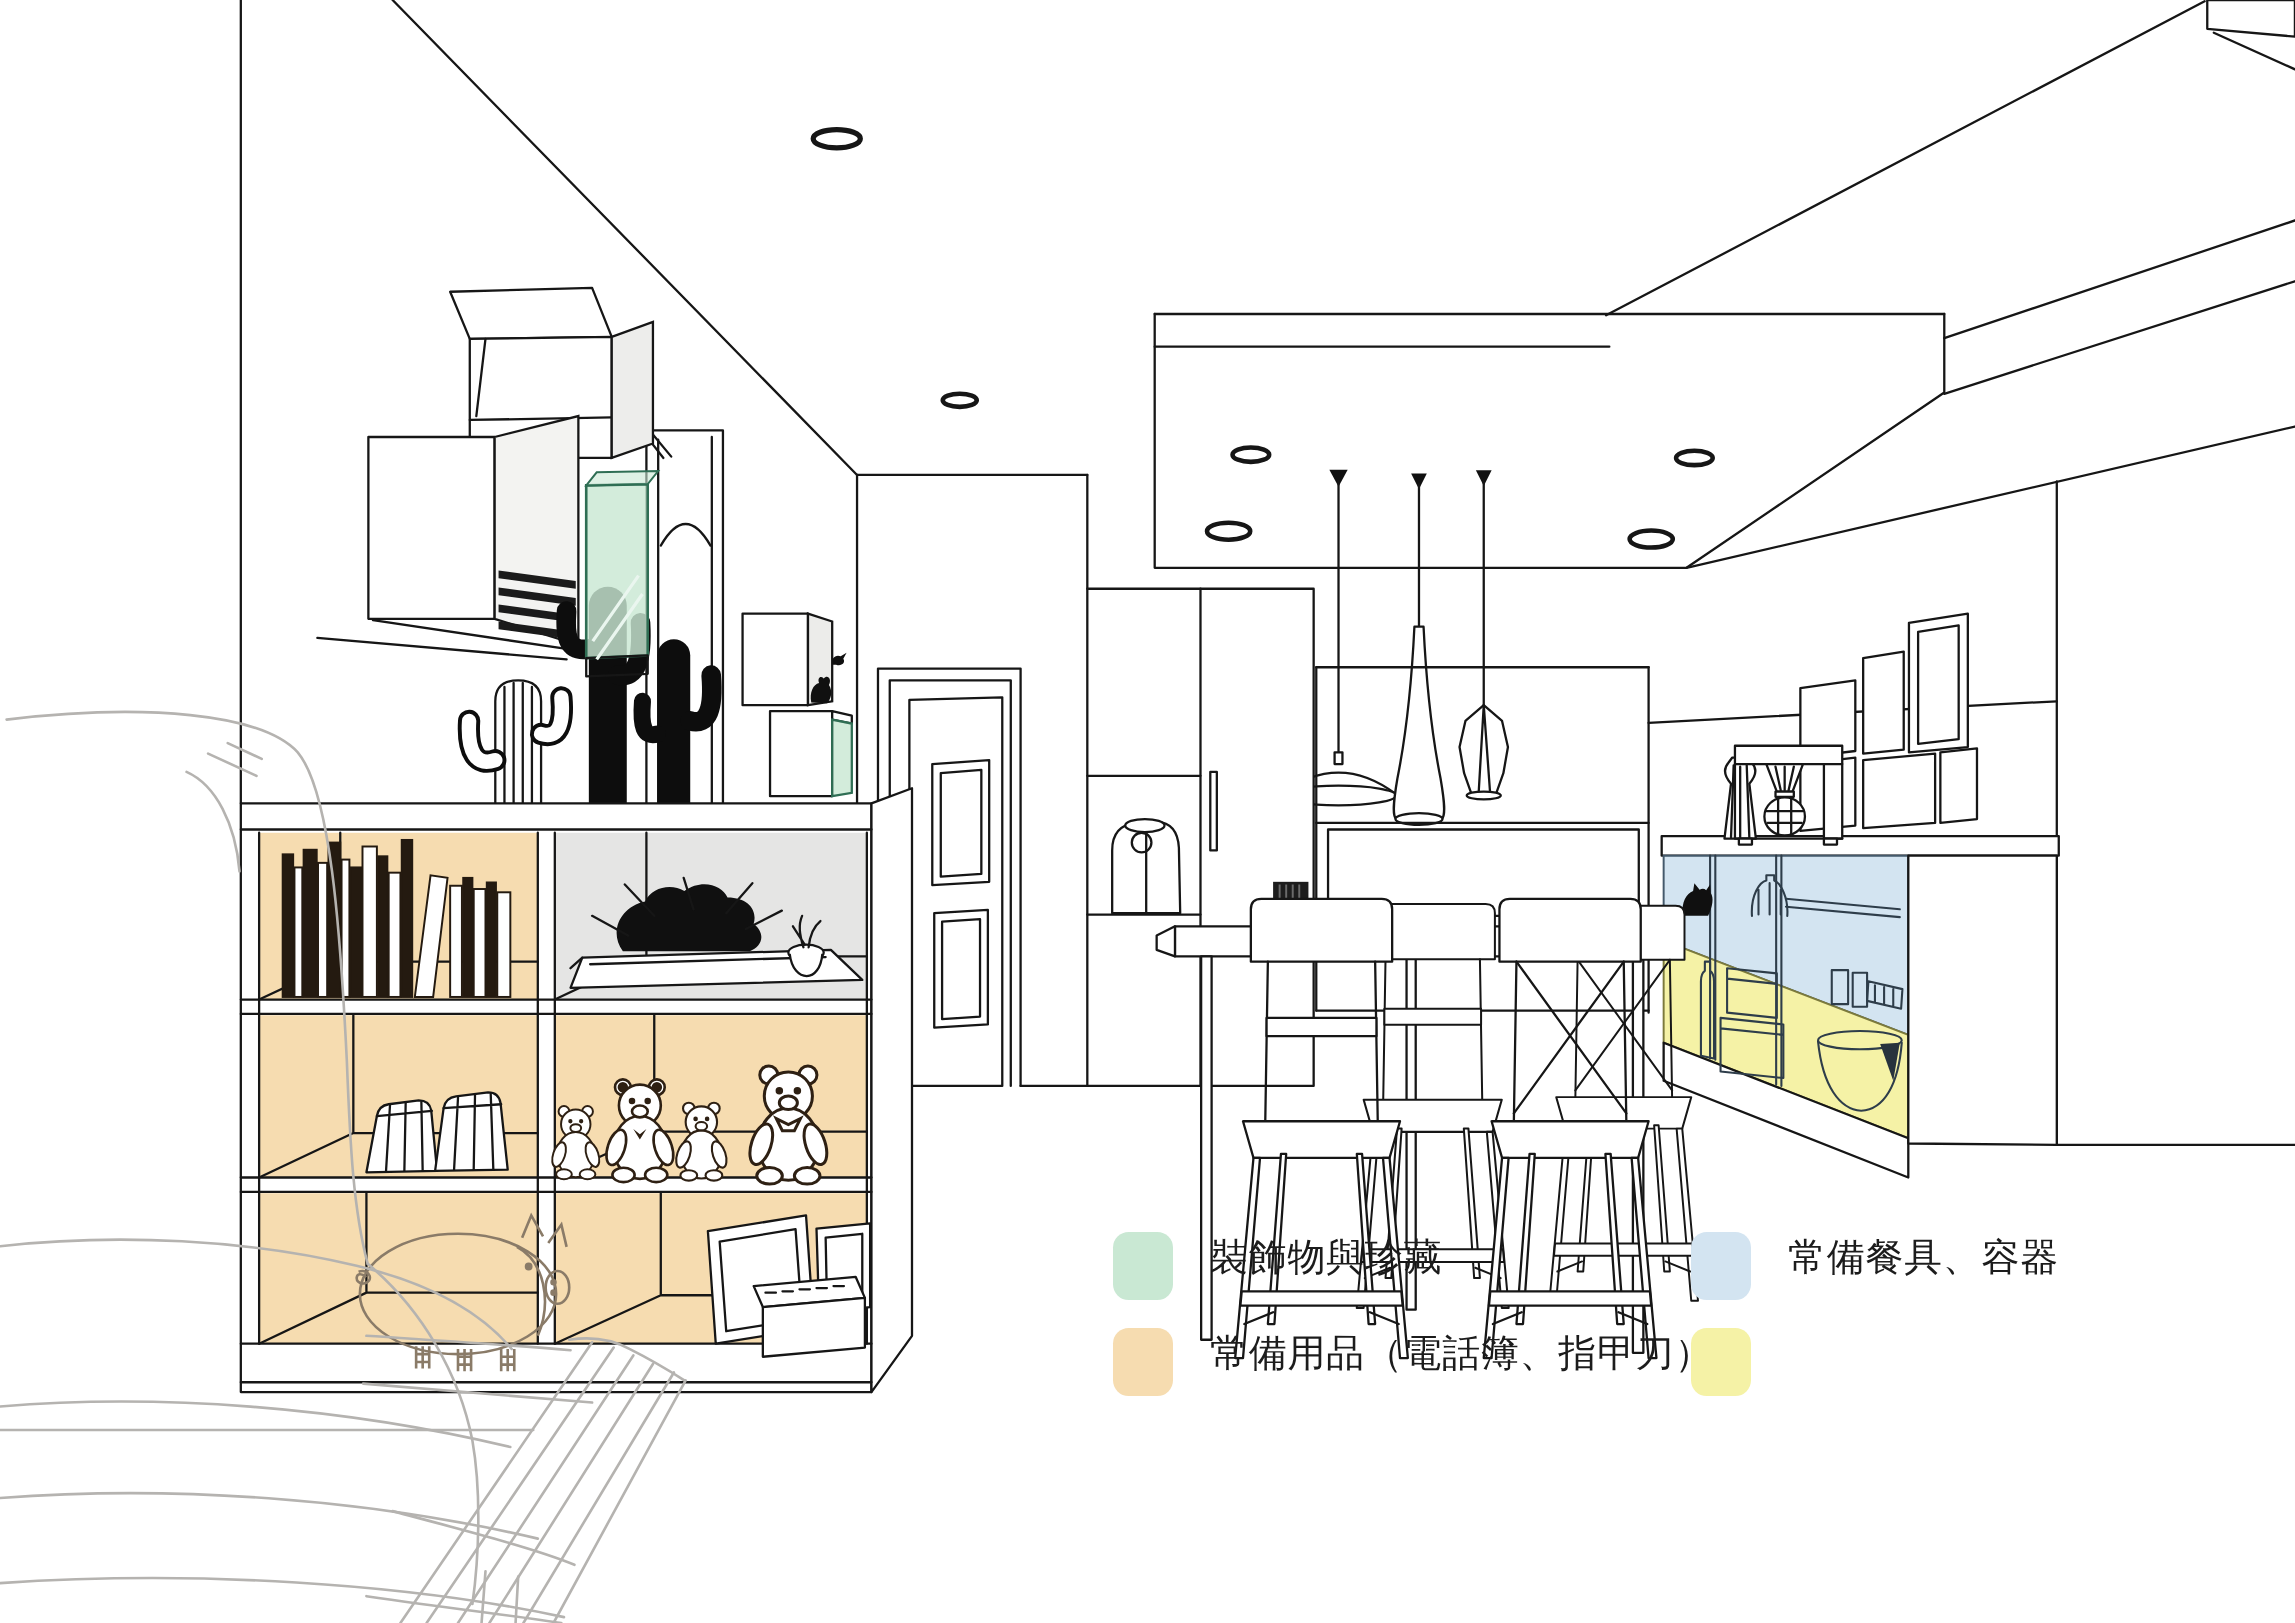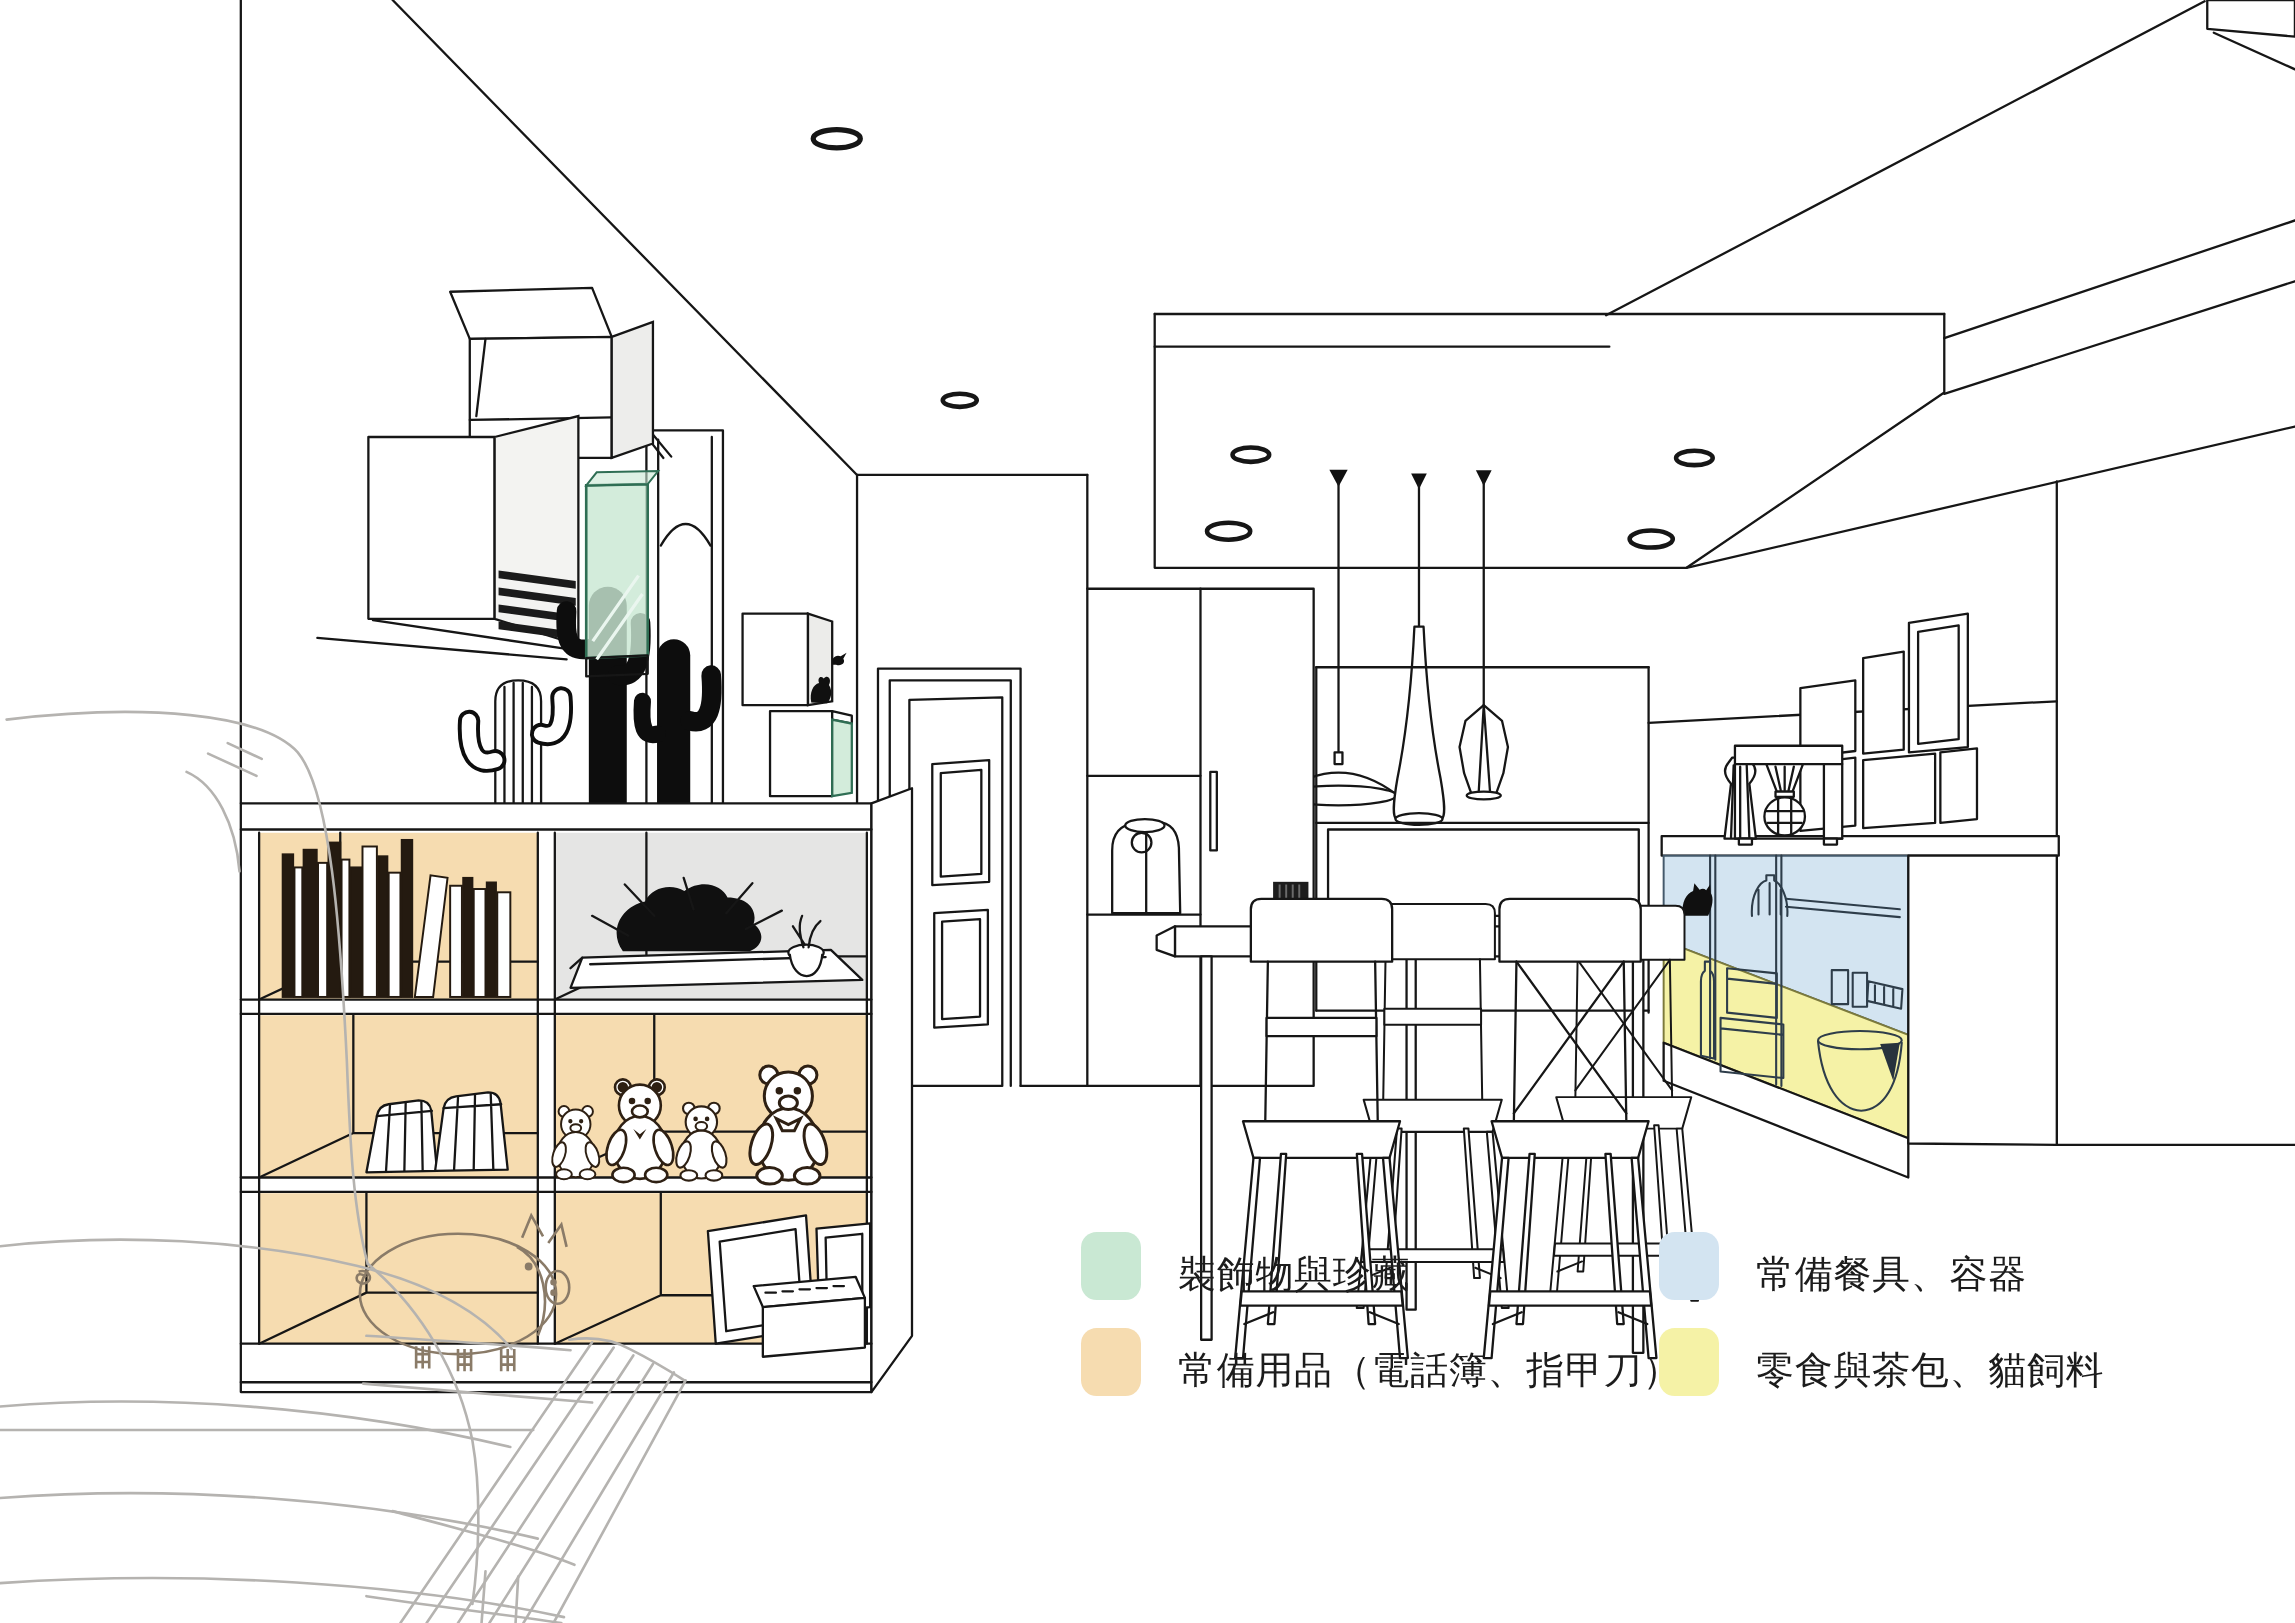--- a/index.html
+++ b/index.html
@@ -2,21 +2,21 @@
 <html style="font-size:10.5px"><head>
 <meta charset="utf-8">
 <style>
   html,body{margin:0;padding:0;background:#fff;}
   .stage{position:relative;width:2295px;height:1623px;background:#ffffff;overflow:hidden;
          font-family:"Liberation Sans","DejaVu Sans",sans-serif;}
   .scene-svg{position:absolute;left:0;top:0;width:2295px;height:1623px;display:block;}
   .legend-col{position:absolute;display:flex;flex-direction:column;gap:27.5px;}
   .legend-col.col1{left:1081px;top:1232px;}
   .legend-col.col2{left:1659px;top:1232px;}
-  .legend-row{display:flex;align-items:flex-end;gap:37px;}
+  .legend-row{display:flex;align-items:flex-start;gap:37px;margin-left:32px;}
   .legend-swatch{width:60px;height:68px;border-radius:15.7px;flex:0 0 auto;background:#ddd;}
   .legend-label{font-size:38px;color:#1c1c1c;letter-spacing:0.7px;white-space:nowrap;}
   
   .ln{fill:none;stroke:#161616;stroke-width:3.5;stroke-linejoin:round;stroke-linecap:round;}
   .w{fill:#ffffff;stroke:#161616;stroke-width:3.5;stroke-linejoin:round;}
   .faint{fill:none;stroke:#b5b3b0;stroke-width:4;stroke-linecap:round;}
   .dk{fill:#101010;stroke:none;}
   .navy{fill:none;stroke:#2e3d4a;stroke-width:3.2;stroke-linejoin:round;stroke-linecap:round;}
 </style>
 </head>
@@ -446,17 +446,16 @@
       <div class="legend-label">常備用品（電話簿、指甲刀）</div>
     </div>
   </div>
   <div class="legend-col col2">
     <div class="legend-row">
       <div class="legend-swatch" style="background: rgb(211, 228, 241);"></div>
       <div class="legend-label">常備餐具、容器</div>
     </div>
     <div class="legend-row">
       <div class="legend-swatch" style="background: rgb(245, 242, 166);"></div>
-      <div class="legend-label">零食與茶包、貓飼料</div>
     </div>
   </div>
 </div>
 
 
 </body></html>

